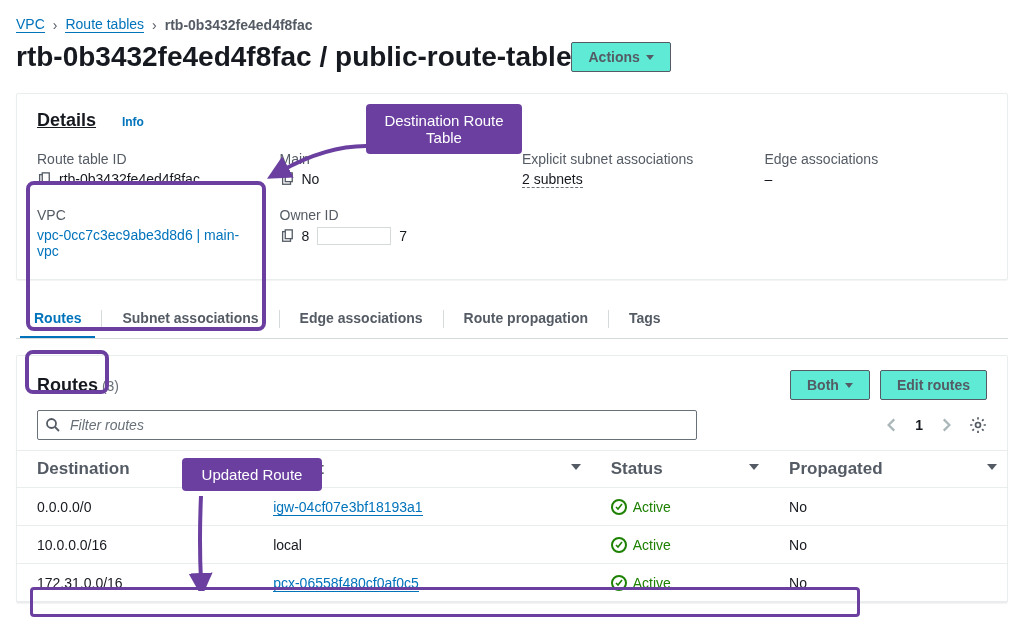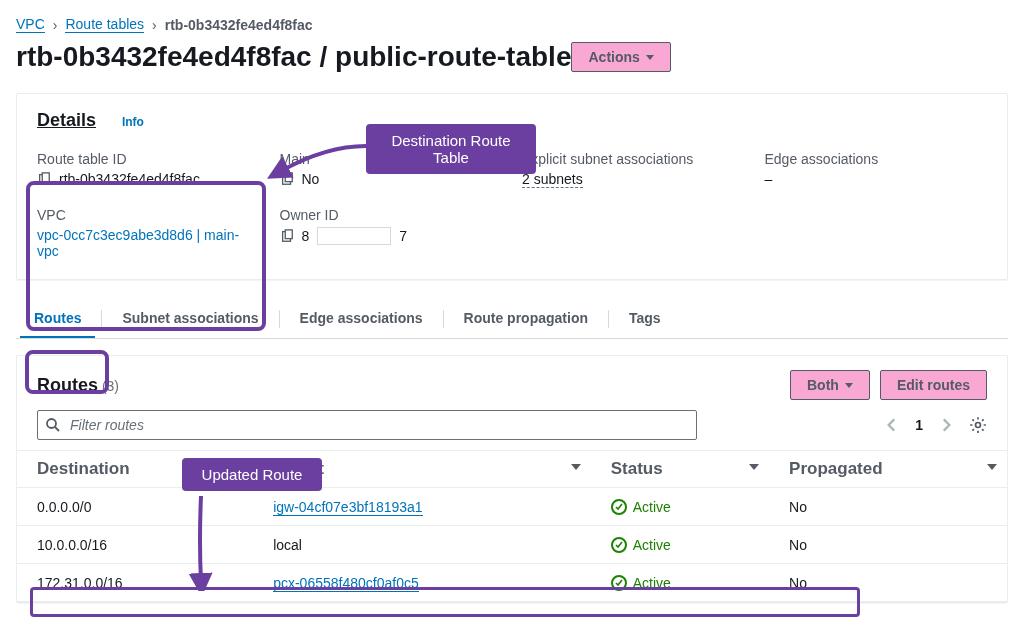--- a/index.html
+++ b/index.html
@@ -7,21 +7,21 @@
     a { color: #0073bb; text-decoration: none; }
     
     .breadcrumb { display: flex; align-items: center; gap: 8px; margin-bottom: 8px; font-size: 14px; }
     .breadcrumb a { border-bottom: 1px solid #0073bb; }
     .breadcrumb .sep { color: #545b64; }
     .breadcrumb .current { color: #545b64; font-weight: 600; }
     
     .header-row { display: flex; align-items: center; margin-bottom: 20px; }
     .page-title { font-size: 28px; font-weight: 700; color: #16191f; }
     
-    .btn { display: inline-flex; align-items: center; gap: 6px; padding: 6px 16px; background: #f9a8d4; border: 1px solid #545b64; border-radius: 2px; font-size: 14px; font-weight: 700; color: #545b64; cursor: pointer; }
+    .btn { display: inline-flex; align-items: center; gap: 6px; padding: 6px 16px; background: #5eead4; border: 1px solid #545b64; border-radius: 2px; font-size: 14px; font-weight: 700; color: #545b64; cursor: pointer; }
     .btn .caret { width: 0; height: 0; border-left: 4px solid transparent; border-right: 4px solid transparent; border-top: 5px solid #545b64; }
     
     .panel { border: 1px solid #eaeded; border-radius: 2px; box-shadow: 0 1px 1px rgba(0,0,0,0.05); margin-bottom: 20px; }
     .panel-header { padding: 16px 20px 12px; }
     .panel-title { font-size: 18px; font-weight: 700; display: inline; text-decoration: underline; }
     .info-link { font-size: 12px; font-weight: 700; color: #0073bb; margin-left: 22px; }
     
     .details-grid { display: grid; grid-template-columns: 1fr 1fr 1fr 1fr; gap: 20px; padding: 8px 20px 20px; }
     .details-col { display: flex; flex-direction: column; gap: 20px; }
     .field-label { font-size: 14px; color: #545b64; margin-bottom: 4px; }
@@ -254,21 +254,21 @@
                 </span>
                 <span>Active</span>
               </span></td>
             <td>No</td>
           </tr>
         </tbody>
     </table>
   </div>
 
   <div class="annotation annotation-box" style="left:10px; top:165px; width:240px; height:150px;"></div>
-  <div class="annotation callout" style="left:350px; top:108px; width:170px;">Destination Route Table</div>
+  <div class="annotation callout" style="left:350px; top:88px; width:156px;">Destination Route Table</div>
   <svg class="annotation arrow-svg" style="left:250px; top:115px; width:110px; height:50px;" viewBox="0 0 110 50">
     <defs>
         <marker id="ah1" markerWidth="10" markerHeight="10" refX="2" refY="3" orient="auto">
           <polygon points="0,0 6,3 0,6" fill="#6b3fa0"></polygon>
         </marker>
       </defs>
     <path d="M100 15 Q 60 15 15 40" fill="none" stroke="#6b3fa0" stroke-width="4" marker-end="url(#ah1)"></path>
   </svg>
 
   <div class="annotation annotation-box" style="left:9px; top:334px; width:84px; height:44px;"></div>

